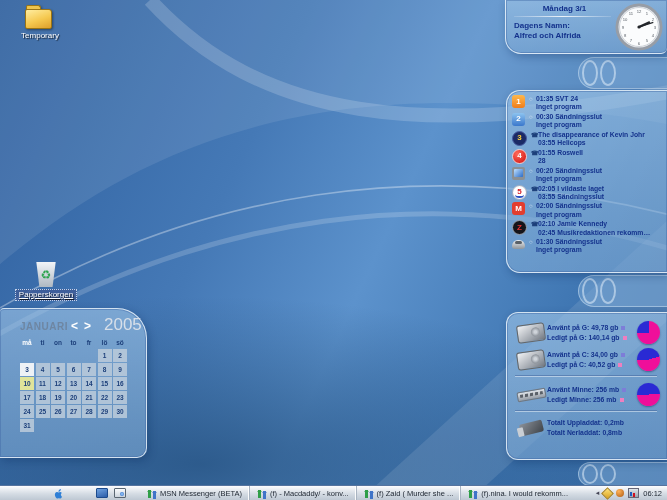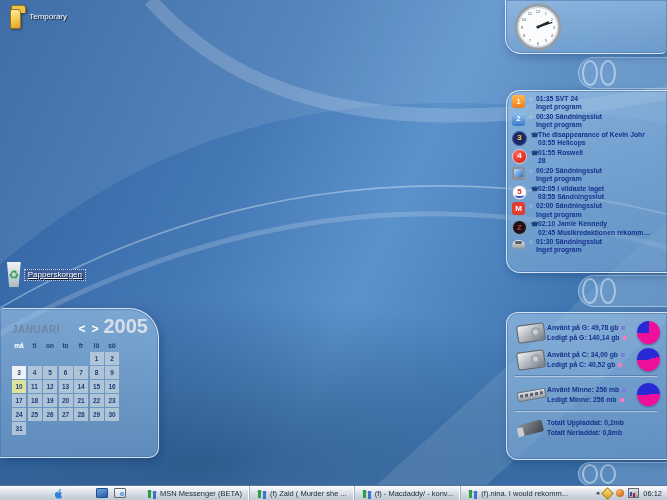--- a/index.html
+++ b/index.html
@@ -1,20 +1,20 @@
 <!DOCTYPE html>
 <html><head>
 <meta charset="utf-8">
 <style>
   html,body{margin:0;padding:0;background:#222;}
   #screen{position:relative;width:667px;height:500px;overflow:hidden;
     font-family:"Liberation Sans",sans-serif;background:linear-gradient(115deg,#2e5f9e 0%,#4579b6 35%,#5c92cc 55%,#3f76b2 80%,#35679f 100%);}
   #wallpaper{position:absolute;inset:0;z-index:0;}
   
-  .dicon{position:absolute;z-index:2;display:flex;align-items:center;gap:2px;}
+  .dicon{position:absolute;z-index:2;display:flex;flex-direction:column;align-items:center;gap:2px;}
   .dlabel{font-size:8px;color:#fff;text-shadow:1px 1px 1px rgba(0,0,0,.75);padding:0 3px;line-height:10px;}
   .dlabel.sel{background:rgba(62,92,152,.85);border:1px dotted rgba(210,225,245,.9);text-decoration:underline;}
   .folder-icon{position:relative;width:30px;height:24px;filter:drop-shadow(1px 1px 1px rgba(0,0,0,.4));}
   .folder-icon::before{content:"";position:absolute;left:1px;top:0;width:13px;height:7px;background:#edc44e;border:1px solid #9a7414;border-bottom:none;border-radius:2px 3px 0 0;}
   .folder-icon::after{content:"";position:absolute;left:0;top:4px;right:3px;bottom:0;background:linear-gradient(160deg,#ffeda0,#f5c84f 55%,#dd9f2b);border:1px solid #9a7414;border-radius:2px 3px 2px 2px;}
   .bin-icon{position:relative;width:22px;height:25px;background:linear-gradient(180deg,#f2f5f8,#aeb8c2);clip-path:polygon(6% 0,94% 0,80% 100%,20% 100%);display:flex;align-items:center;justify-content:center;}
   .bin-icon span{font-size:12px;color:#2ea44f;line-height:1;}
   
   .panel{position:absolute;z-index:3;background:linear-gradient(180deg,rgba(160,198,232,.62),rgba(124,168,212,.62));
     border:1px solid rgba(238,246,252,.8);box-shadow:inset 0 0 0 1px rgba(66,106,166,.45),2px 3px 8px rgba(8,35,85,.3);}
@@ -50,25 +50,25 @@
   .ztv-icon b{color:#e53030;}
   .motor-icon{background:linear-gradient(180deg,#eceef0,#8f959b);border-radius:6px 6px 3px 3px;height:9px !important;margin-top:2px;}
   .motor-icon::after{content:"";position:absolute;left:3px;right:3px;top:1px;height:3px;background:#5a6066;border-radius:2px;}
   .tv-text{display:flex;flex-direction:column;font-size:6.8px;line-height:8.2px;font-weight:bold;color:#14328c;min-width:0;}
   .tv-l1{white-space:nowrap;overflow:hidden;}
   .tv-l2{margin-left:7px;white-space:nowrap;overflow:hidden;}
   .pfx{display:inline-block;width:7px;font-style:normal;font-size:6px;}
   .pfx-clock{color:rgba(235,243,250,.9);}
   .pfx-phone{color:#1c3f7a;}
   
-  #calendar-widget{left:0;top:308px;width:159px;height:150px;border-left:none;border-radius:4px 30px 10px 0;box-sizing:border-box;padding:6px 0 0 12px;}
+  #calendar-widget{left:0;top:308px;width:147px;height:150px;border-left:none;border-radius:4px 30px 10px 0;box-sizing:border-box;padding:6px 0 0 20px;}
   .cal-head{display:flex;align-items:baseline;margin-right:10px;}
   .cal-month{font-size:10px;font-weight:bold;letter-spacing:.5px;color:#6e86a2;flex:1;}
   .cal-arrow{font-size:12px;font-weight:bold;color:#fff;margin:0 3px;line-height:1;}
-  .cal-year{font-size:20px;font-weight:700;color:#d7dfe9;margin-left:2px;}
+  .cal-year{font-size:17px;font-weight:400;color:#d7dfe9;margin-left:10px;}
   .cal-wd,.cal-grid{display:grid;grid-template-columns:repeat(7,14px);gap:1.5px;margin-top:4px;}
   .cal-wd span{font-size:6.5px;font-weight:bold;color:#1c3f7a;text-align:center;}
   .cal-wd span.wd-today{color:#fff;}
   .cal-grid{margin-top:3px;grid-auto-rows:12.5px;}
   .cal-cell{background:rgba(188,203,218,.85);font-size:6.5px;font-weight:bold;color:#1c3f7a;display:flex;align-items:center;justify-content:center;}
   .cal-cell.blank{background:transparent;}
   .cal-cell.today{background:#eef2f6;}
   .cal-cell.selected{background:#e0e49a;}
   
   #stats-widget{left:506px;top:312px;width:161px;height:148px;border-right:none;border-radius:12px 0 0 12px;box-sizing:border-box;padding:8px 4px 4px 8px;}
@@ -147,20 +147,26 @@
     <span class="dlabel">Temporary</span>
   </div>
   <div class="dicon" style="left:6px;top:262px;width:80px">
     <span class="bin-icon">
         <span>♻</span>
       </span>
     <span class="dlabel sel">Papperskorgen</span>
   </div>
 
   <div id="clock-widget" class="panel">
+    <div class="cw-text">
+      <div class="cw-day">Måndag 3/1</div>
+      <div class="cw-div"></div>
+      <div>Dagens Namn:</div>
+      <div>Alfred och Alfrida</div>
+    </div>
     <svg width="48" height="48" viewBox="0 0 48 48">
       <circle cx="24" cy="24" r="22" fill="#eceef1" stroke="#979da6" stroke-width="3"></circle>
       <circle cx="24" cy="24" r="19.5" fill="#fbfcfd" stroke="#ccd1d7" stroke-width="1"></circle>
       <g font-size="4.2" fill="#5a6068" text-anchor="middle" font-family="Liberation Sans, sans-serif">
         <text x="24" y="9.8">12</text>
           <text x="32" y="11.6">1</text>
           <text x="37.9" y="17.5">2</text>
         <text x="40" y="25.5">3</text>
           <text x="37.9" y="33.5">4</text>
           <text x="32" y="39.4">5</text>
@@ -385,28 +391,28 @@
             <i class="g"></i>
             <i class="b"></i>
           </span>
           <span class="task-label">MSN Messenger (BETA)</span>
         </div>
         <div class="task-btn">
           <span class="msn-buddy">
             <i class="g"></i>
             <i class="b"></i>
           </span>
-          <span class="task-label">(f) Zaid ( Murder she ...</span>
+          <span class="task-label">(f) - Macdaddy/ - konv...</span>
         </div>
         <div class="task-btn">
           <span class="msn-buddy">
             <i class="g"></i>
             <i class="b"></i>
           </span>
-          <span class="task-label">(f) - Macdaddy/ - konv...</span>
+          <span class="task-label">(f) Zaid ( Murder she ...</span>
         </div>
         <div class="task-btn">
           <span class="msn-buddy">
             <i class="g"></i>
             <i class="b"></i>
           </span>
           <span class="task-label">(f).nina. I would rekomm...</span>
         </div>
       </div>
     <div id="tray">

